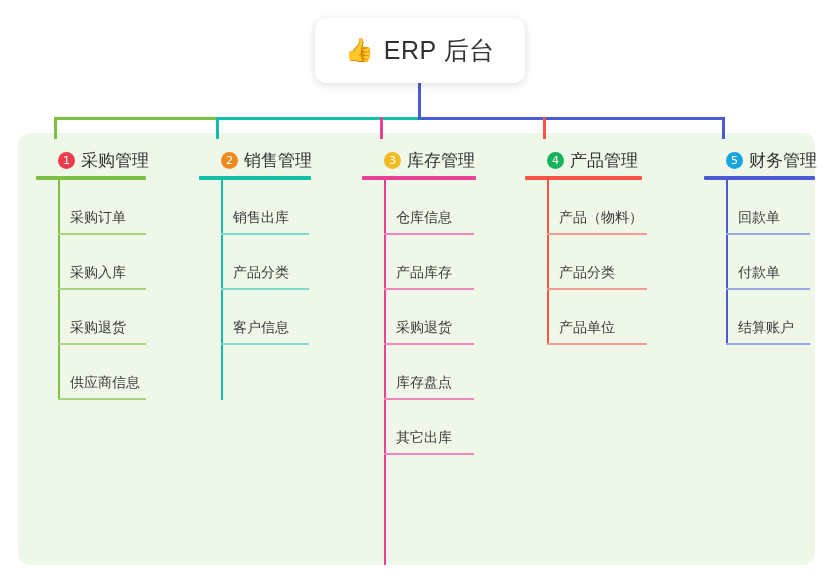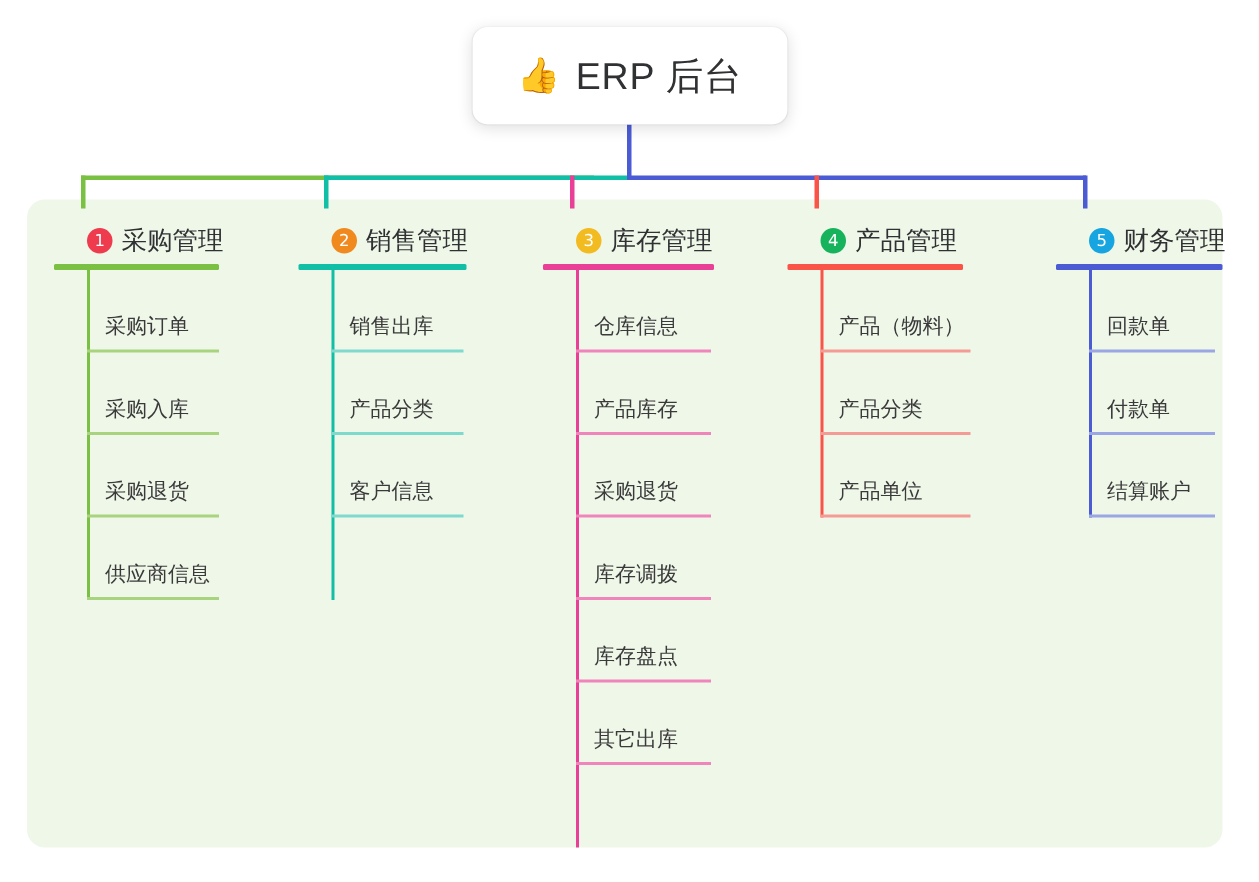--- a/index.html
+++ b/index.html
@@ -229,24 +229,20 @@
       </div>
       <div class="item">
         <span class="item-label">产品库存</span>
         <div class="item-rule" style="background: rgb(239, 133, 187); width: 90px;"></div>
       </div>
       <div class="item">
         <span class="item-label">采购退货</span>
         <div class="item-rule" style="background: rgb(239, 133, 187); width: 90px;"></div>
       </div>
       <div class="item">
-        <span class="item-label">库存调拨</span>
-        <div class="item-rule" style="background: rgb(239, 133, 187); width: 90px;"></div>
-      </div>
-      <div class="item">
         <span class="item-label">库存盘点</span>
         <div class="item-rule" style="background: rgb(239, 133, 187); width: 90px;"></div>
       </div>
       <div class="item">
         <span class="item-label">其它出库</span>
         <div class="item-rule" style="background: rgb(239, 133, 187); width: 90px;"></div>
       </div>
     </div>
 </div>
 

